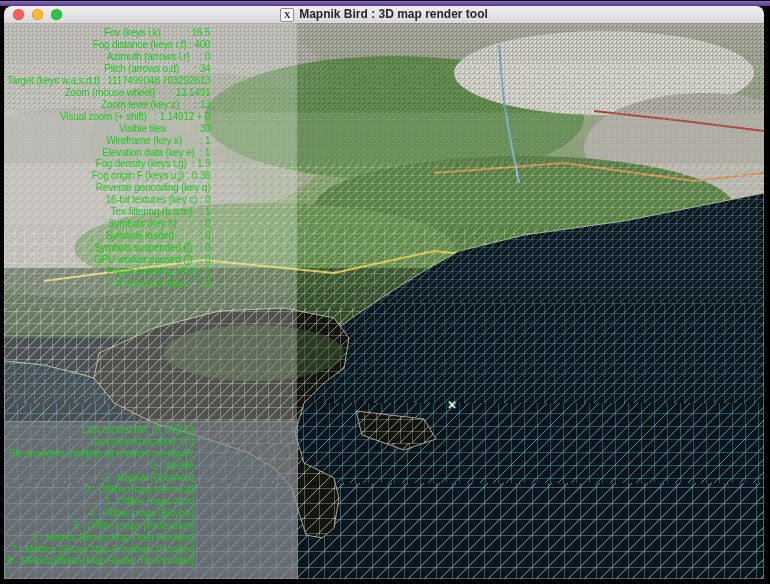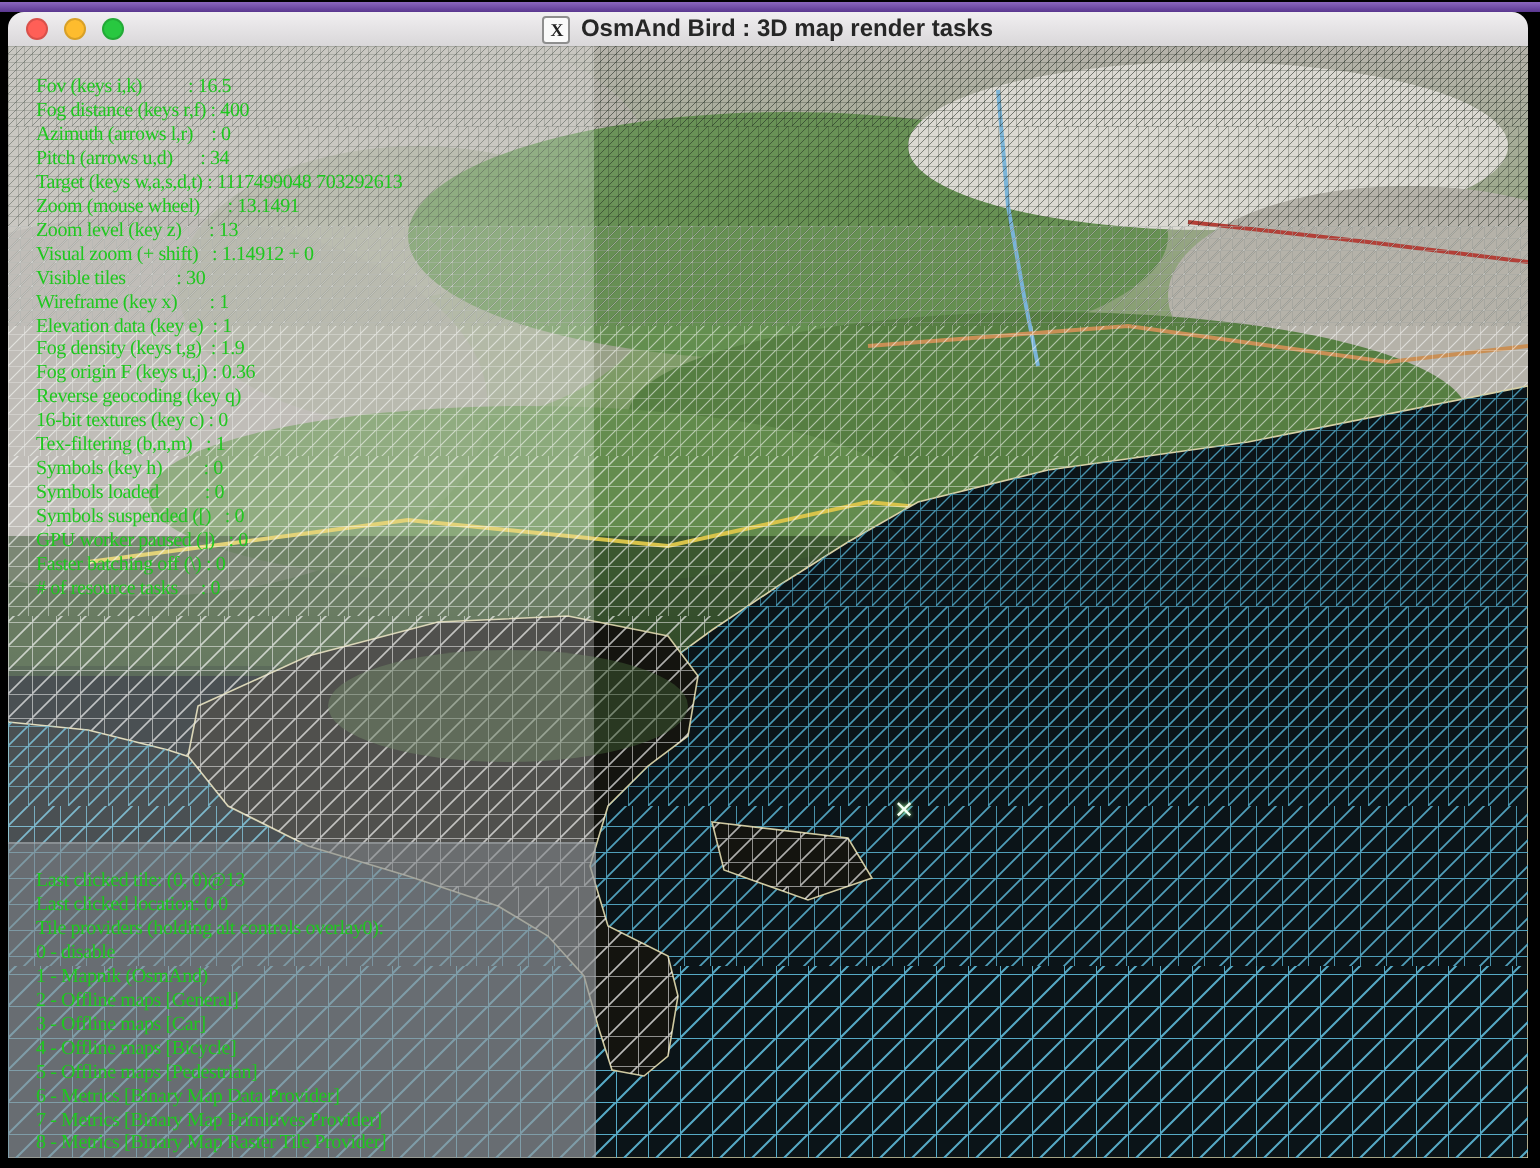--- a/index.html
+++ b/index.html
@@ -41,22 +41,22 @@
     position:absolute; top:0; left:0; width:293px; bottom:0;
     background:rgba(255,255,255,0.26);
   }
   .providers-panel {
     position:absolute; left:0; top:398px; width:293px; bottom:0;
     background:rgba(125,131,136,0.58);
     border-top:1px solid rgba(200,205,210,.35);
     border-right:1px solid rgba(200,205,210,.35);
   }
   pre.hud-text {
-    margin:11px; color:#1fc81f; font-family:Liberation Serif, serif;
-    font-size:10px; line-height:11.95px; letter-spacing:-0.2px; white-space:pre;
+    margin:0; color:#1fc81f; font-family:Liberation Sans, sans-serif;
+    font-size:10px; line-height:11.95px; letter-spacing:-0.2px; white-space:pre;text-align:right;
   }
   .debug-hud { position:absolute; top:4px; left:3px; }
   .panel-text { position:absolute; top:2px; left:3px; }
   .cursor-marker {
     position:absolute; left:443px; top:375px; color:#f4fff4; font-size:12px;
     text-shadow:0 0 2px #9f9; font-family:"DejaVu Sans",sans-serif;
   }
 </style>
 </head>
 <body>
@@ -65,21 +65,21 @@
 
 <div class="app-window">
   <div class="titlebar">
     <div class="lights">
       <div class="light l-close"></div>
       <div class="light l-min"></div>
       <div class="light l-max"></div>
     </div>
     <div class="title">
       <span class="xicon">X</span>
-      <span>OsmAnd Bird : 3D map render tasks</span>
+      <span>Mapnik Bird : 3D map render tool</span>
     </div>
   </div>
 
   <div class="viewport">
 
     <svg viewBox="0 0 760 556" preserveAspectRatio="none">
       <defs>
         <linearGradient id="terr" x1="0" y1="0" x2="0" y2="1">
           <stop offset="0" stop-color="#b6b3ab"></stop>
           <stop offset="0.55" stop-color="#7c9a64"></stop>

